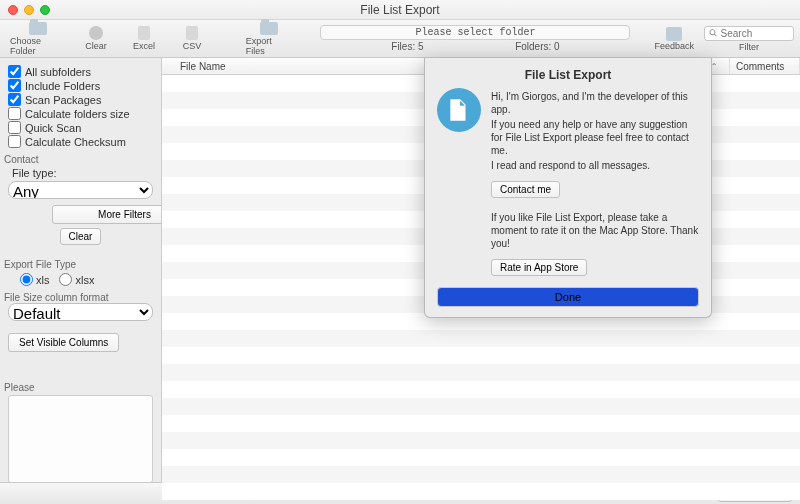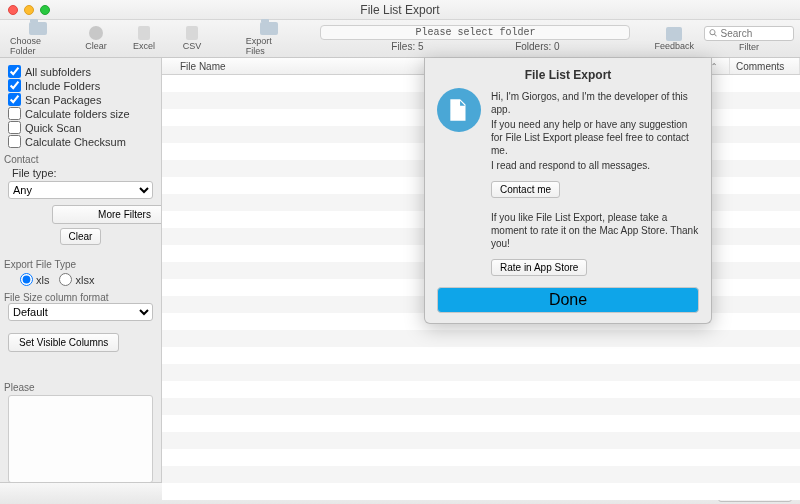--- a/index.html
+++ b/index.html
@@ -26,21 +26,21 @@
   .search svg{width:10px;height:10px;fill:#888;margin-right:3px;}
   .search input{border:none; outline:none; font-size:10px; width:100%; background:transparent;}
   .feedback { display:flex; flex-direction:column; align-items:center; font-size:9px; color:#555;}
   .feedback .ic{width:16px;height:14px;background:#bfcdd9;border-radius:2px;}
   .filter-lbl{font-size:9px;color:#555; text-align:center;}
   .main { display:flex; height: calc(504px - 20px - 38px - 22px); }
   .sidebar { width:162px; background:#ececec; border-right:1px solid #ccc; padding:6px 8px; font-size:11px; color:#333; overflow:hidden;}
   .cb-row { display:flex; align-items:center; gap:4px; margin:1px 0;}
   .cb-row input{margin:0;}
   .sec-lbl { font-size:10px; color:#666; margin-top:6px; margin-left:-4px;}
-  .sel { width:100%; height:18px; font-size:11px; border:1px solid #c0c0c0; border-radius:3px; background:#fff;}
+  .sel { width:100%; height:18px; font-size:15px; border:1px solid #c0c0c0; border-radius:8px; background:#fff;}
   .mac-btn { background: linear-gradient(#fdfdfd,#f0f0f0); border:1px solid #c0c0c0; border-radius:3px; font-size:10px; padding:2px 8px; cursor:pointer; }
   .mac-btn.wide{width:100%; text-align:center; padding:3px 0;margin-left:44px;}
   .radio-row{display:flex; gap:10px; margin:3px 0 3px 12px; font-size:11px;}
   .radio-row label{display:flex;align-items:center;gap:3px;}
   .preview-box{width:100%; height:88px; background:#fdfdfd; border:1px solid #ccc; border-radius:3px; margin-top:2px;}
   .content { flex:1; background:#fff; position:relative;}
   .thead { display:flex; height:17px; background:linear-gradient(#fdfdfd,#f0f0f0); border-bottom:1px solid #d0d0d0; font-size:10px; color:#444;}
   .th { padding:2px 6px; border-right:1px solid #e0e0e0; white-space:nowrap; display:flex; align-items:center;}
   .th.fn{flex:1; padding-left:18px;}
   .th.small{width:56px;}
@@ -54,21 +54,21 @@
   .sheet h3{ text-align:center; font-size:12px; font-weight:600; color:#333; margin-bottom:6px;}
   .sheet-top{display:flex; gap:10px;}
   .sheet-icon{width:44px;height:44px;border-radius:50%;background:#4aa7d6;display:flex;align-items:center;justify-content:center;flex-shrink:0;}
   .sheet-icon svg{width:26px;height:26px;fill:#fff;}
   .sheet-text{font-size:10px; color:#333;}
   .sheet-text p{margin:2px 0; line-height:1.3;}
   .sheet-actions{margin-top:6px;}
   .sheet-actions .mac-btn{margin:3px 0; display:inline-block;}
   .center{text-align:center;}
   .done-row{margin-top:8px;}
-  .done-btn{width:100%; background:#0ea5e9; border:1px solid #c8c8c8; border-radius:4px; padding:3px 0; font-size:16px; cursor:pointer;}
+  .done-btn{width:100%; background:#1d4ed8; border:1px solid #c8c8c8; border-radius:4px; padding:3px 0; font-size:11px; cursor:pointer;}
   .statusbar{height:22px; background:linear-gradient(#f7f7f7,#e7e7e7); border-top:1px solid #c9c9c9; display:flex; align-items:center; justify-content:flex-end; padding:0 8px;}
   .sort-caret{margin-left:3px; font-size:8px; color:#666;}
   .spacer6{height:6px;}
 </style>
 </head>
 <body>
 
 <div class="titlebar">
   <div class="traffic">
     <div class="dot red"></div>

